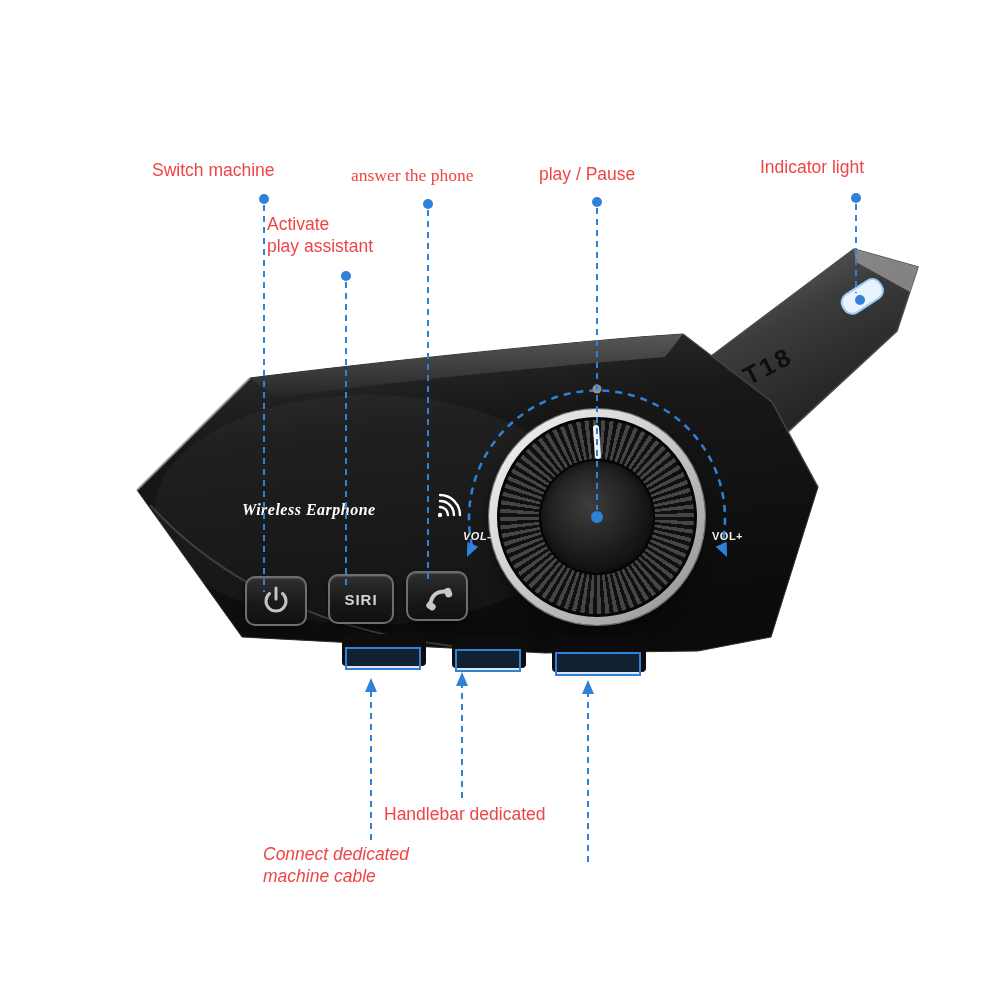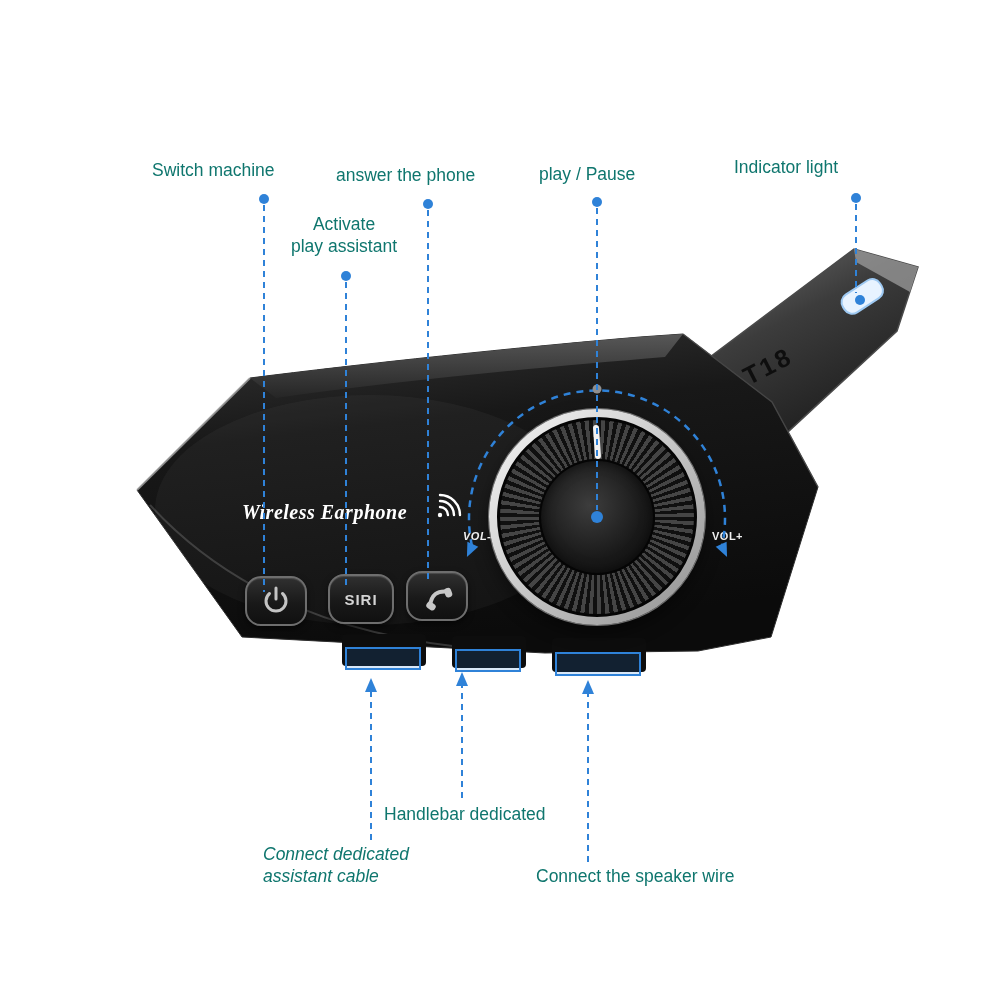--- a/index.html
+++ b/index.html
@@ -9,28 +9,28 @@
     background:#ffffff; overflow:hidden;
     font-family:"Liberation Sans", sans-serif;
   }
   svg.layer { position:absolute; left:0; top:0; }
   #device-svg { z-index:1; }
   #anno-svg   { z-index:5; }
 
   
   .callout {
     position:absolute; z-index:6;
-    font-size:17.5px; color:#0f766e; line-height:1.25;
+    font-size:17.5px; color:#ef4444; line-height:1.25;
     white-space:nowrap;
   }
   #c-switch    { left:152px; top:160px; }
-  #c-activate  { left:291px; top:214px;text-align:center; }
-  #c-answer    { left:336px; top:165px; }
+  #c-activate  { left:267px; top:214px; }
+  #c-answer    { left:351px; top:165px;font-family:Liberation Serif, serif; }
   #c-play      { left:539px; top:164px; }
-  #c-indicator { left:734px; top:157px; }
+  #c-indicator { left:760px; top:157px; }
   #c-handlebar { left:384px; top:804px; }
   #c-charging  { left:263px; top:844px;font-style:italic; }
   #c-speaker   { left:536px; top:866px; }
 
   
   .knob {
     position:absolute; z-index:2;
     left:489px; top:409px; width:216px; height:216px;
     border-radius:50%;
     background:linear-gradient(135deg,#f4f4f4 0%,#d8d8d8 35%,#8e8e8e 100%);
@@ -49,35 +49,35 @@
   .knob-tick {
     position:absolute; left:calc(50% - 3px); top:16px;
     width:6px; height:34px; border-radius:3px;
     background:#f2f2f2; transform:rotate(-4deg);
   }
 
   
   .brand {
     position:absolute; z-index:3; left:242px; top:501px;
     font-family:"Liberation Serif", serif;
-    font-style:italic; font-weight:bold; font-size:20px;
+    font-style:italic; font-weight:bold; font-size:16px;
     color:#ffffff; letter-spacing:.5px; white-space:nowrap;
   }
   .signal-icon { position:absolute; z-index:3; left:434px; top:491px; }
   .vol {
     position:absolute; z-index:3; font-size:11px; font-weight:bold;
     color:#efefef; letter-spacing:.5px;
   }
   #vol-minus { left:463px; top:530px;font-style:italic; }
   #vol-plus  { left:712px; top:530px; }
 
   
   .btn {
     position:absolute; z-index:3; width:62px; height:50px;
-    border-radius:16px;
+    border-radius:10px;
     background:linear-gradient(180deg,#303030 0%,#191919 55%,#101010 100%);
     border:2px solid #6e6e6e;
     box-shadow:0 3px 6px rgba(0,0,0,.55), inset 0 1px 1px rgba(255,255,255,.15);
     display:flex; align-items:center; justify-content:center;
   }
   #btn-power { left:245px; top:576px; }
   #btn-siri  { left:328px; top:574px; width:66px; }
   #btn-phone { left:406px; top:571px; }
   .btn-label { color:#d4d4d4; font-weight:bold; font-size:15px; letter-spacing:1px; }
 </style>
@@ -238,20 +238,17 @@
   <div id="c-indicator" class="callout">
     <div>Indicator light</div>
   </div>
 
   <div id="c-handlebar" class="callout">
     <div>Handlebar dedicated</div>
   </div>
 
   <div id="c-charging" class="callout">
     <div>Connect dedicated</div>
-    <div>assistant cable</div>
-  </div>
-
-  <div id="c-speaker" class="callout">
-    <div>Connect the speaker wire</div>
-  </div>
+    <div>machine cable</div>
+  </div>
+
 
 </div>
 
 </body></html>

